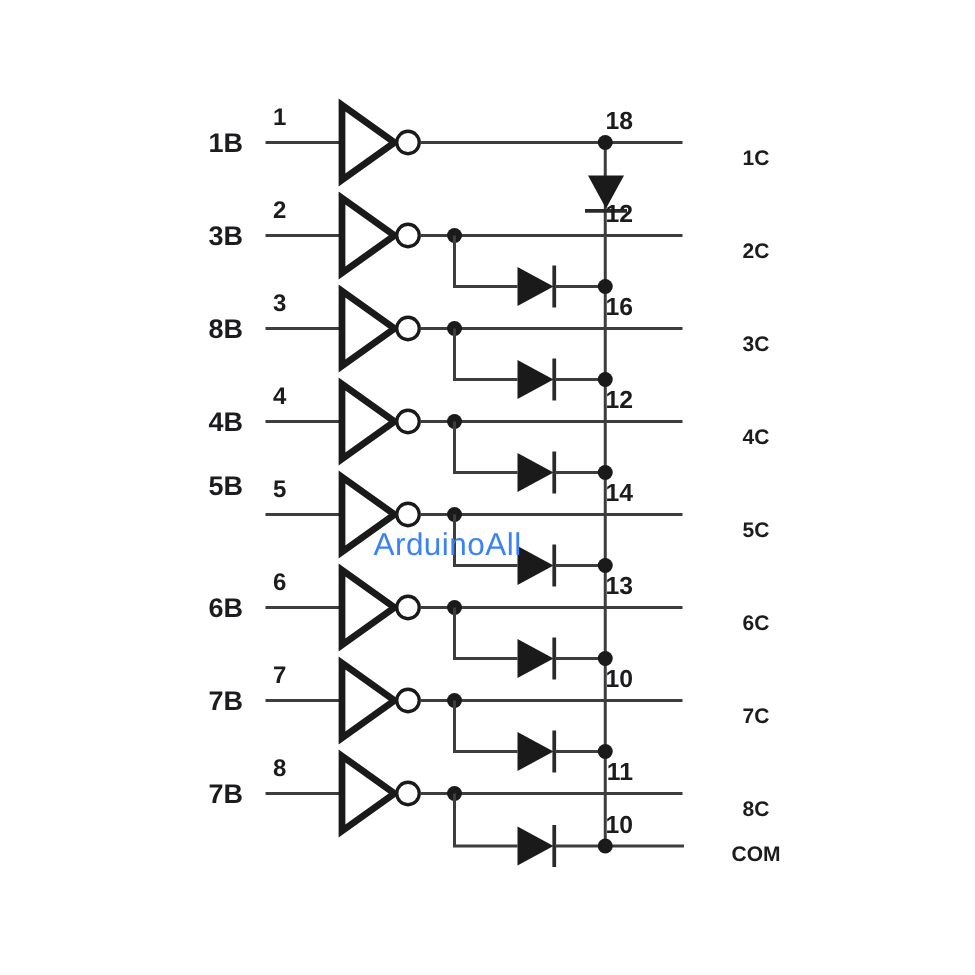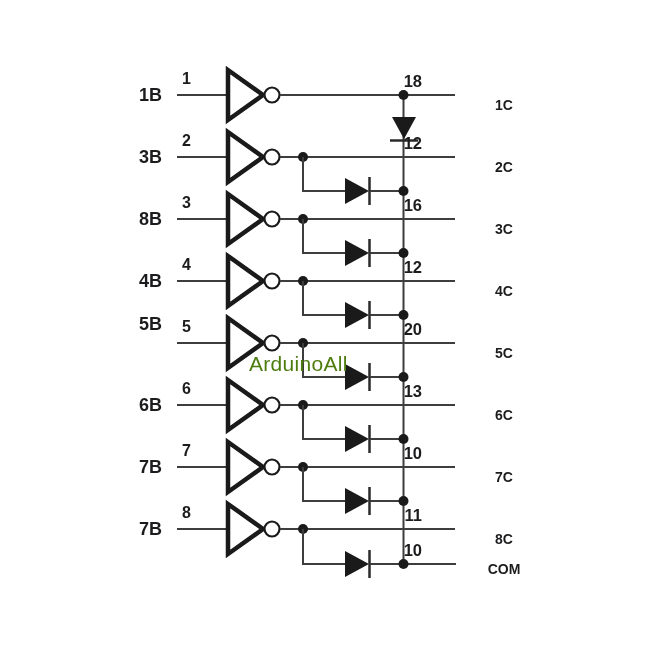--- a/index.html
+++ b/index.html
@@ -5,21 +5,21 @@
   html,body{margin:0;padding:0;background:#fff;}
   #page{position:relative;width:650px;height:650px;background:#ffffff;overflow:hidden;
         font-family:"Liberation Sans","DejaVu Sans",sans-serif;}
   #art{position:absolute;left:0;top:0;}
   .lbl{position:absolute;font-weight:bold;color:#1c1c1e;white-space:nowrap;}
   .in-label{left:110px;width:52px;text-align:right;font-size:18px;line-height:20px;height:20px;}
   .in-pin{left:182px;width:26px;text-align:left;font-size:16px;line-height:16px;height:16px;}
   .out-pin{left:380px;width:42px;text-align:right;font-size:16.5px;line-height:17px;height:17px;}
   .out-label{left:464px;width:80px;text-align:center;font-size:14px;line-height:18px;height:18px;}
   .watermark{position:absolute;left:249px;top:352px;font-size:21px;font-weight:500;
-             letter-spacing:.3px;color:#4d7c0f;}
+             letter-spacing:.3px;color:#3b82f6;}
   svg .w{stroke:#3d3d3d;stroke-width:2;fill:none;}
   svg .tri{fill:#ffffff;stroke:#1a1a1a;stroke-width:4.5;stroke-linejoin:miter;}
   svg .bub{fill:#ffffff;stroke:#1a1a1a;stroke-width:2.2;}
   svg .dio{fill:#1a1a1a;stroke:none;}
   svg .bar{stroke:#2a2a2a;stroke-width:2.5;fill:none;}
   svg .dot{fill:#1a1a1a;stroke:none;}
 </style>
 </head>
 <body>
 
@@ -148,21 +148,21 @@
   <div class="lbl out-pin" style="top:197px">16</div>
   <div class="lbl out-label" style="top:220px">3C</div>
 
   <div class="lbl in-label" style="top:271px">4B</div>
   <div class="lbl in-pin" style="top:257px">4</div>
   <div class="lbl out-pin" style="top:259px">12</div>
   <div class="lbl out-label" style="top:282px">4C</div>
 
   <div class="lbl in-label" style="top:314px">5B</div>
   <div class="lbl in-pin" style="top:319px">5</div>
-  <div class="lbl out-pin" style="top:321px">20</div>
+  <div class="lbl out-pin" style="top:321px">14</div>
   <div class="lbl out-label" style="top:344px">5C</div>
 
   <div class="lbl in-label" style="top:395px">6B</div>
   <div class="lbl in-pin" style="top:381px">6</div>
   <div class="lbl out-pin" style="top:383px">13</div>
   <div class="lbl out-label" style="top:406px">6C</div>
 
   <div class="lbl in-label" style="top:457px">7B</div>
   <div class="lbl in-pin" style="top:443px">7</div>
   <div class="lbl out-pin" style="top:445px">10</div>

